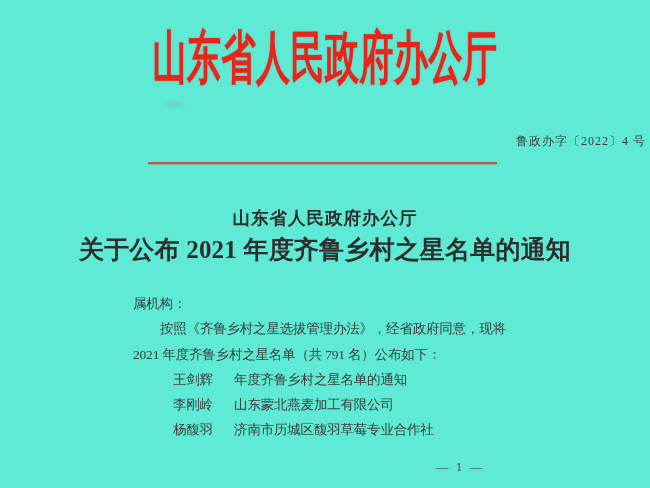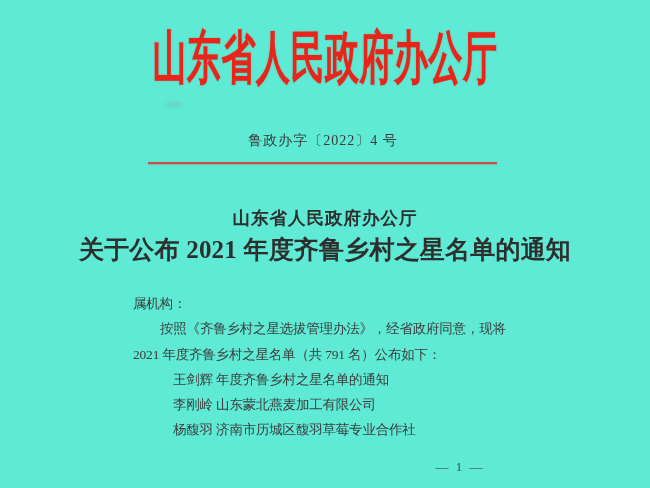--- a/index.html
+++ b/index.html
@@ -31,22 +31,22 @@
     transform-origin: 50% 0;
     white-space: nowrap;
     text-shadow: 0 0 1px rgba(232,37,26,0.55);
   }
   
   .doc-number {
     position: absolute;
     top: 132px;
     left: 0;
     right: 4px;
-    text-align: center;
-    font-size: 14px;
+    text-align: right;
+    font-size: 12px;
     line-height: 18px;
     color: #3a3a3a;
     letter-spacing: 1px;
   }
   
   .red-divider {
     position: absolute;
     top: 162px;
     left: 148px;
     width: 349px;
@@ -86,21 +86,21 @@
     left: 133px;
     width: 378px;
     font-size: 13.5px;
     line-height: 25.3px;
     color: #3c3c3c;
     letter-spacing: -0.2px;
   }
   .body-line { white-space: nowrap; }
   .indent-2em { padding-left: 27px; }
   .awardee-row { padding-left: 40px; white-space: nowrap; }
-  .awardee-name { margin-right: 0; }
+  .awardee-name { margin-right: 18px; }
   
   .page-number {
     position: absolute;
     top: 458px;
     left: 410px;
     width: 100px;
     text-align: center;
     font-size: 13px;
     line-height: 18px;
     letter-spacing: 2px;

